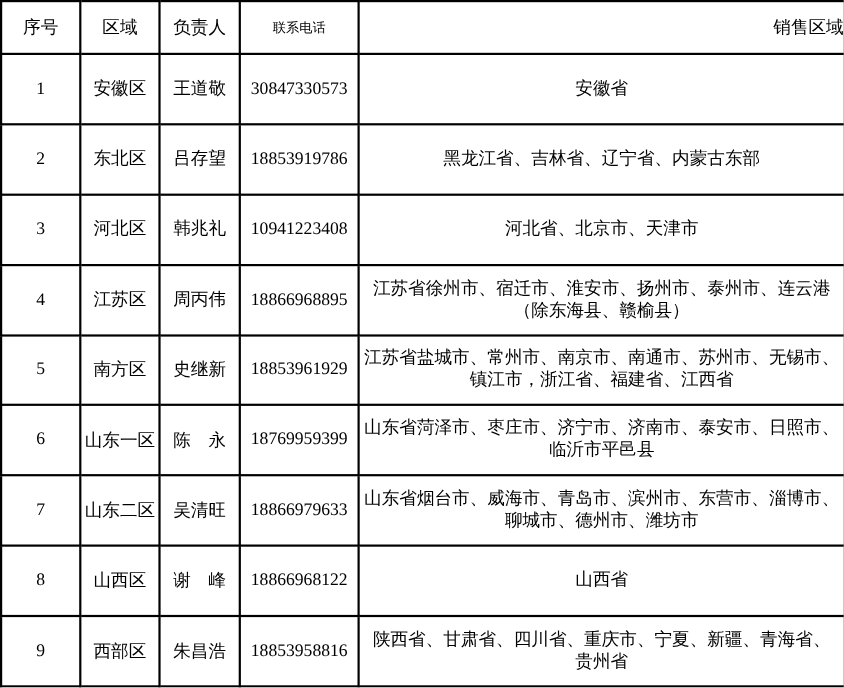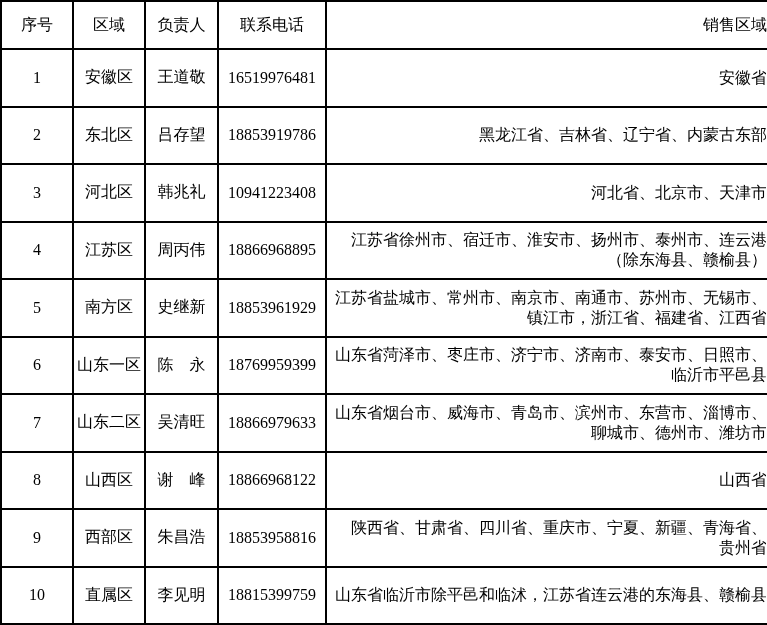--- a/index.html
+++ b/index.html
@@ -30,21 +30,21 @@
   }
   tr.t-row { height: 48px; }
   .c-no, .c-region, .c-manager, .c-phone {
     text-align: center;
   }
   .c-phone {
     font-size: 14px;
     letter-spacing: 0px;
   }
   .c-sales {
-    text-align: right;
+    text-align: center;
     padding: 2px 4px 2px 3px;
     line-height: 20px;
     white-space: pre-line;
     border-radius: 19px;
   }
   th.c-sales-h {
     text-align: right;
   }
 </style>
 </head>
@@ -56,30 +56,30 @@
     <col style="width:72px">
     <col style="width:73px">
     <col style="width:108px">
     <col style="width:442px">
   </colgroup>
   <thead>
     <tr class="t-row">
       <th class="c-no">序号</th>
       <th class="c-region">区域</th>
       <th class="c-manager">负责人</th>
-      <th class="c-phone" style="font-size:16px">联系电话</th>
+      <th class="c-phone" style="font-size:12px">联系电话</th>
       <th class="c-sales-h">销售区域</th>
     </tr>
   </thead>
   <tbody>
     <tr class="t-row">
       <td class="c-no">1</td>
       <td class="c-region">安徽区</td>
       <td class="c-manager">王道敬</td>
-      <td class="c-phone">16519976481</td>
+      <td class="c-phone">30847330573</td>
       <td class="c-sales">安徽省</td>
     </tr>
     <tr class="t-row">
       <td class="c-no">2</td>
       <td class="c-region">东北区</td>
       <td class="c-manager">吕存望</td>
       <td class="c-phone">18853919786</td>
       <td class="c-sales">黑龙江省、吉林省、辽宁省、内蒙古东部</td>
     </tr>
     <tr class="t-row">
@@ -129,21 +129,14 @@
       <td class="c-sales">山西省</td>
     </tr>
     <tr class="t-row">
       <td class="c-no">9</td>
       <td class="c-region">西部区</td>
       <td class="c-manager">朱昌浩</td>
       <td class="c-phone">18853958816</td>
       <td class="c-sales">陕西省、甘肃省、四川省、重庆市、宁夏、新疆、青海省、
 贵州省</td>
     </tr>
-    <tr class="t-row">
-      <td class="c-no">10</td>
-      <td class="c-region">直属区</td>
-      <td class="c-manager">李见明</td>
-      <td class="c-phone">18815399759</td>
-      <td class="c-sales">山东省临沂市除平邑和临沭，江苏省连云港的东海县、赣榆县</td>
-    </tr>
   </tbody>
 </table>
 
 </body></html>

